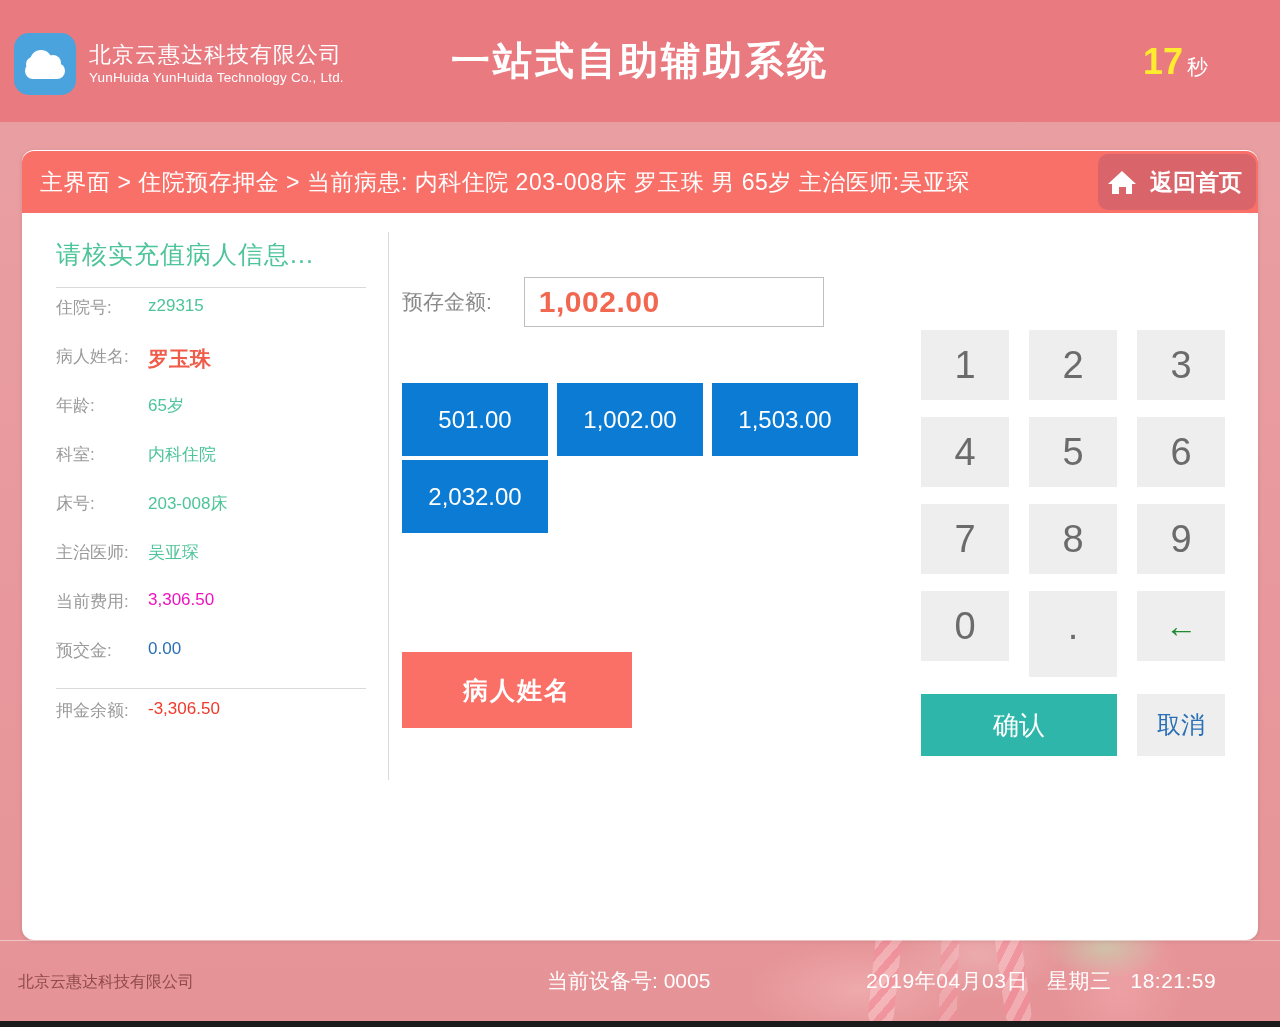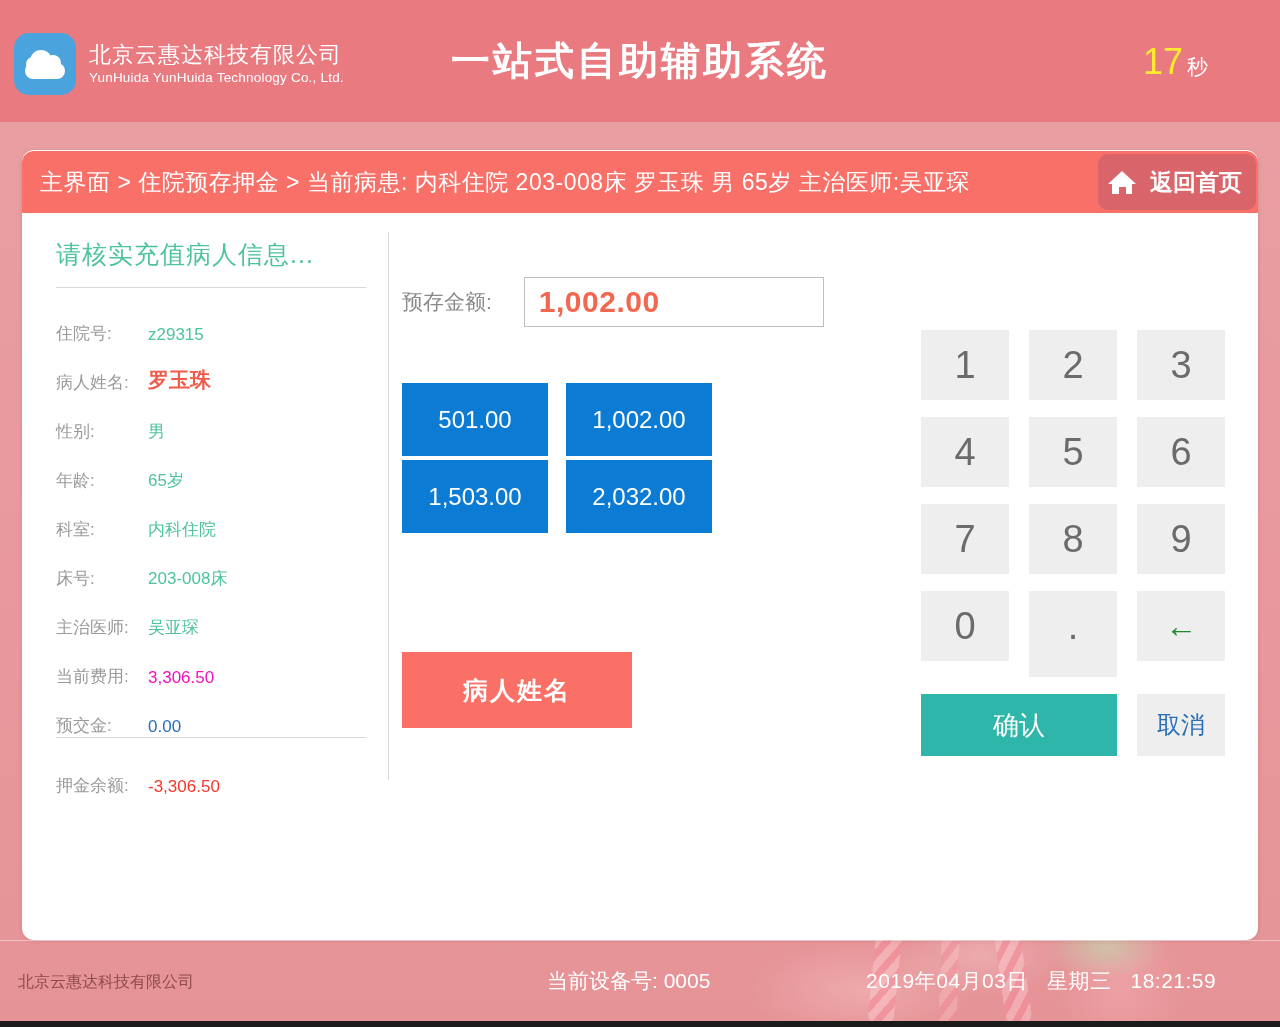--- a/index.html
+++ b/index.html
@@ -126,21 +126,21 @@
     letter-spacing: 3px;
   }
   #timer {
     position: absolute;
     right: 72px; top: 41px;
     white-space: nowrap;
   }
   #timer-value {
     color: #ffec2e;
     font-size: 36px;
-    font-weight: normal;
+    font-weight: bold;
   }
   #timer-unit {
     color: #ffffff;
     font-size: 21px;
     margin-left: 4px;
   }
 
   
   #card {
     position: absolute;
@@ -228,21 +228,21 @@
     letter-spacing: 1px;
     padding-bottom: 16px;
   }
   .hr {
     height: 1px;
     background: #d9d9d9;
     width: 310px;
   }
   .info-row {
     display: flex;
-    align-items: flex-end;
+    align-items: flex-start;
     height: 49px;
   }
   .info-label {
     color: #9a9a9a;
     font-size: 17px;
     width: 92px;
     flex: none;
     white-space: nowrap;
   }
   .info-value {
@@ -300,21 +300,21 @@
     letter-spacing: .5px;
   }
 
   
   #presets {
     position: absolute;
     left: 402px; top: 383px;
     width: 460px;
     display: flex;
     flex-wrap: wrap;
-    gap: 4px 18px;
+    gap: 4px 9px;
     z-index: 7;
   }
   .preset-btn {
     width: 146px; height: 73px;
     background: #0b7bd4;
     color: #ffffff;
     font-size: 24px;
     display: flex;
     align-items: center;
     justify-content: center;
@@ -476,24 +476,20 @@
     <div class="info-row">
       <span class="info-label">住院号:</span>
       <span class="info-value">z29315</span>
     </div>
 
     <div class="info-row">
       <span class="info-label">病人姓名:</span>
       <span class="info-value name">罗玉珠</span>
     </div>
 
-    <div class="info-row">
-      <span class="info-label">性别:</span>
-      <span class="info-value">男</span>
-    </div>
 
     <div class="info-row">
       <span class="info-label">年龄:</span>
       <span class="info-value">65岁</span>
     </div>
 
     <div class="info-row">
       <span class="info-label">科室:</span>
       <span class="info-value">内科住院</span>
     </div>

